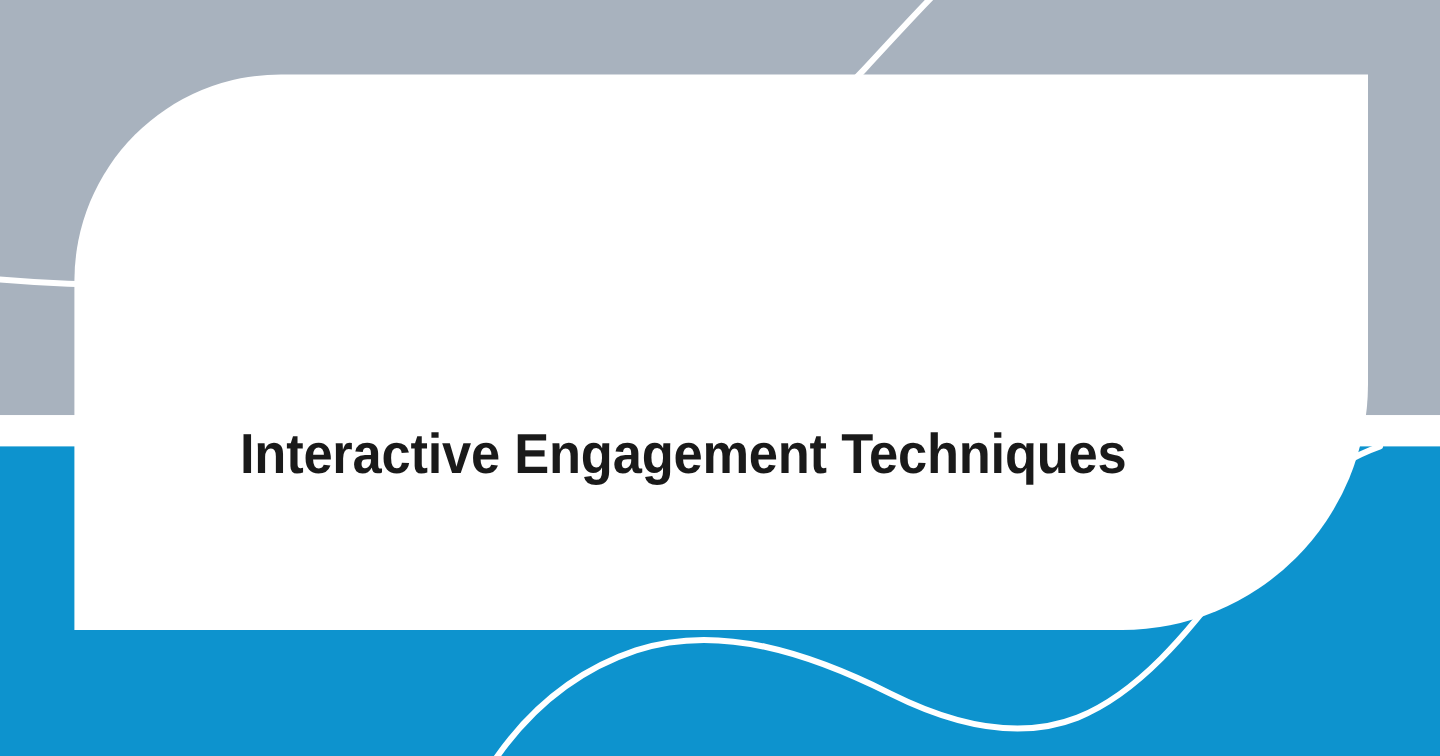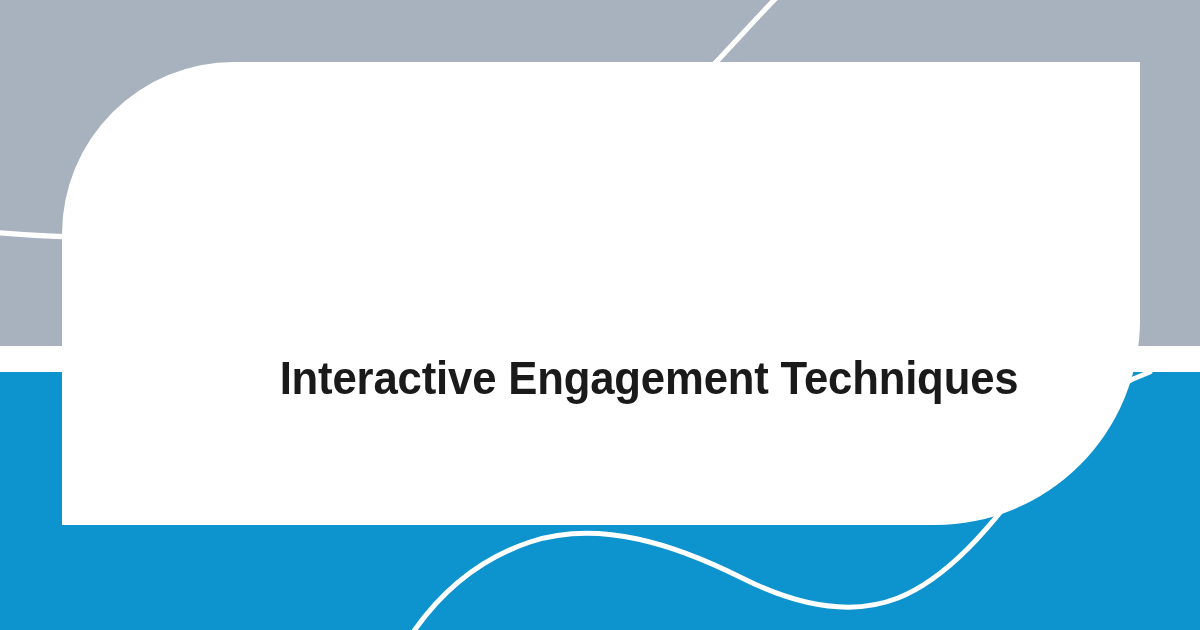--- a/index.html
+++ b/index.html
@@ -40,21 +40,20 @@
   
   #content-card {
     position: absolute;
     left: 62px;
     top: 62px;
     width: 1078px;
     height: 463px;
     background: #ffffff;
     border-radius: 172px 0px 205px 0px;
     z-index: 3;
-    text-align: right;
   }
 
   
   #headline {
     position: absolute;
     left: 138px;           
     top: 288px;            
     width: 880px;
     margin: 0;
     font-family: "Liberation Sans Narrow", "Liberation Sans", "DejaVu Sans", sans-serif;

